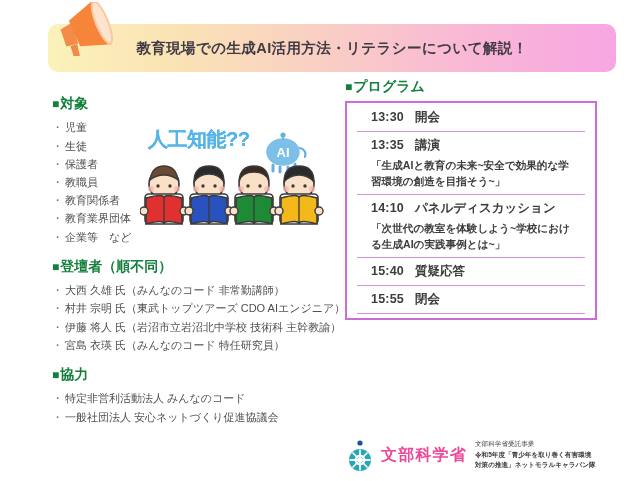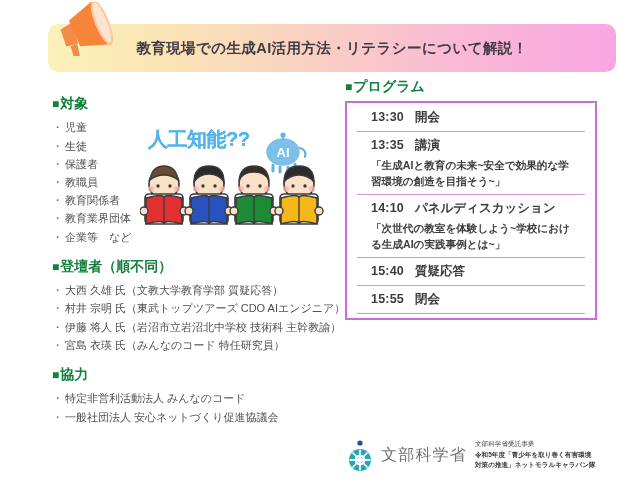--- a/index.html
+++ b/index.html
@@ -180,22 +180,22 @@
     align-items: center;
   }
   .mext-logo {
     width: 32px;
     height: 36px;
     flex: 0 0 auto;
     margin-right: 4px;
   }
   .mext-name {
     font-size: 16px;
-    font-weight: normal;
-    color: #737373;
+    font-weight: bold;
+    color: #ec4899;
     letter-spacing: 1.2px;
     white-space: nowrap;
     margin-right: 8px;
   }
   .mext-notes {
     font-size: 6.6px;
     line-height: 10.4px;
     color: #3c3c3c;
     white-space: nowrap;
   }
@@ -305,21 +305,21 @@
       <div class="illo-caption">人工知能??</div>
       <div class="illo-caption2">人工知能??</div>
     </div>
   </div>
 
   <div class="speakers">
     <div class="sec-head">
       <span class="sq">■</span><span>登壇者（順不同）</span>
     </div>
     <ul class="bullets">
-      <li><span class="dot">・</span><span>大西 久雄 氏（文教大学教育学部 質疑応答）</span></li>
+      <li><span class="dot">・</span><span>大西 久雄 氏（みんなのコード 非常勤講師）</span></li>
       <li><span class="dot">・</span><span>村井 宗明 氏（東武トップツアーズ CDO AIエンジニア）</span></li>
       <li><span class="dot">・</span><span>伊藤 将人 氏（岩沼市立岩沼北中学校 技術科 主幹教諭）</span></li>
       <li><span class="dot">・</span><span>宮島 衣瑛 氏（みんなのコード 特任研究員）</span></li>
     </ul>
   </div>
 
   <div class="coop">
     <div class="sec-head">
       <span class="sq">■</span><span>協力</span>
     </div>

